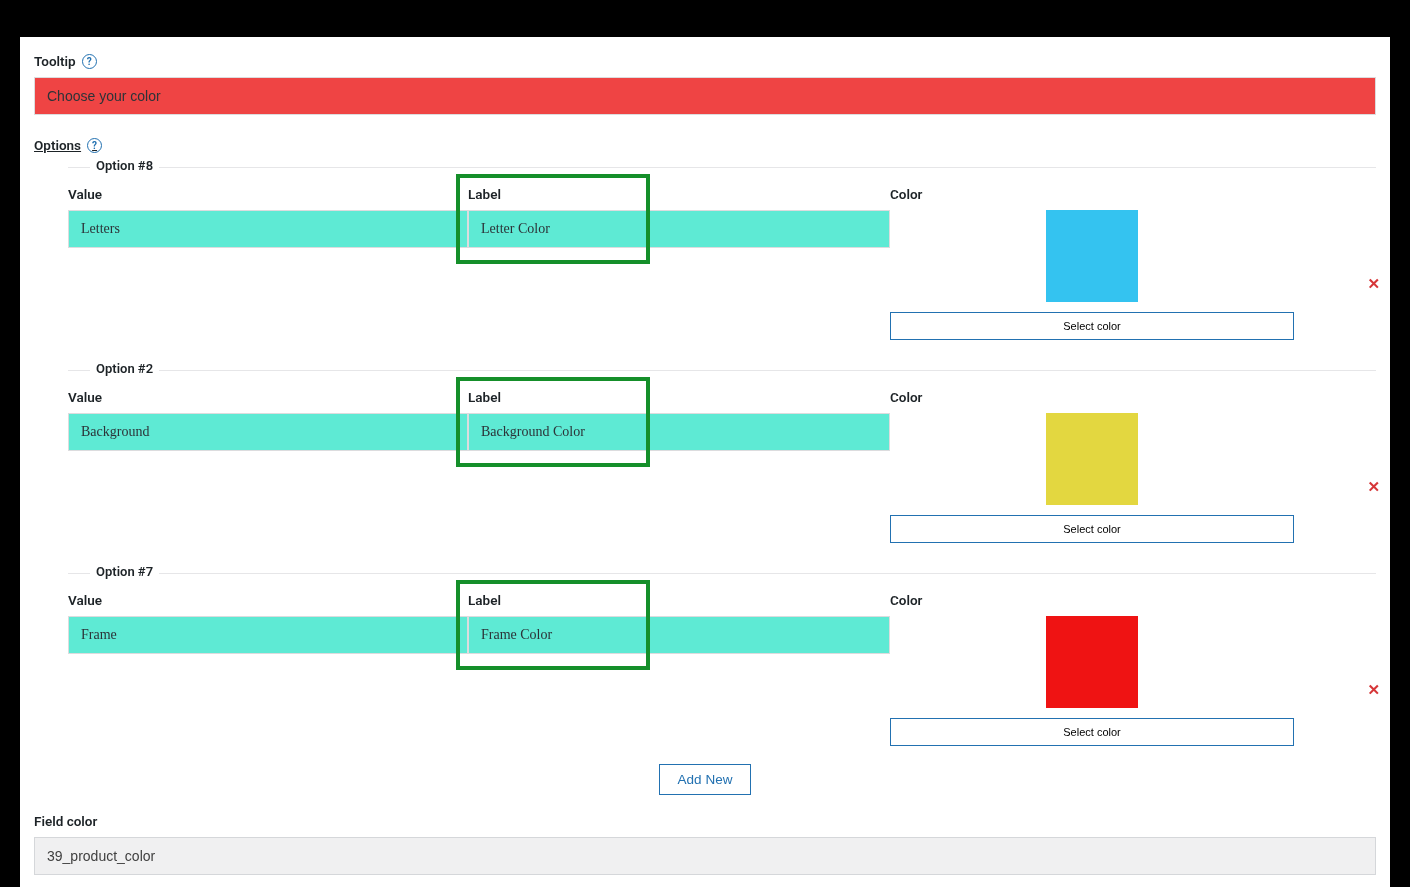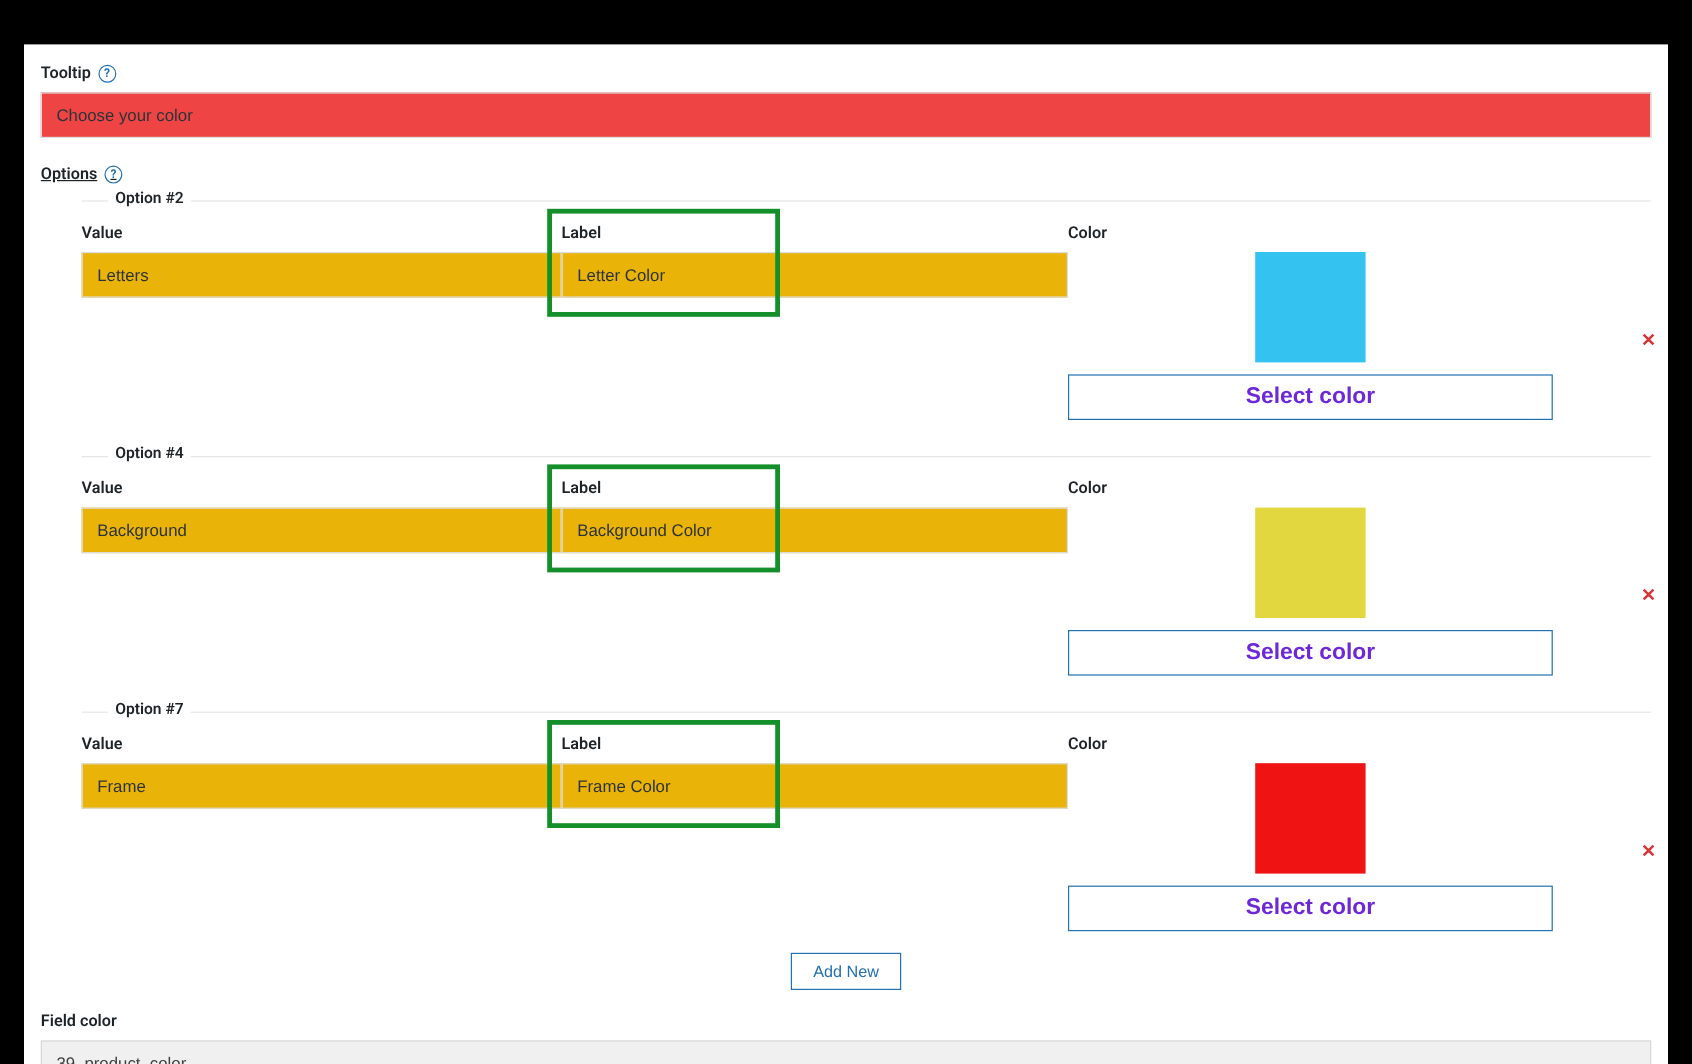--- a/index.html
+++ b/index.html
@@ -86,21 +86,22 @@
     font-size: 13.5px;
     margin-bottom: 8px;
     color: #1d2327;
   }
   .text-input {
     width: 100%;
     border: 1px solid #dcdcde;
     padding: 10px 12px;
     font-size: 14px;
     color: #2c3338;
-    background: #eab308;
+    background: #5eead4;
+    font-family: Liberation Serif, serif;
   }
   .highlight-box {
     position: absolute;
     top: -12px;
     left: -12px;
     width: 194px;
     height: 90px;
     border: 4px solid #158f2a;
     pointer-events: none;
     z-index: 5;
@@ -112,23 +113,23 @@
     gap: 10px;
   }
   .swatch {
     width: 92px;
     height: 92px;
   }
   .select-color-btn {
     width: 100%;
     border: 1px solid #2271b1;
     background: #fff;
-    color: #6d28d9;
-    font-size: 19px;
-    font-weight: 700;
+    color: #000000;
+    font-size: 11px;
+    font-weight: 400;
     padding: 7px 0;
     cursor: pointer;
     text-align: center;
   }
   .remove-x {
     color: #d63638;
     font-weight: 700;
     font-size: 15px;
     cursor: pointer;
     background: none;
@@ -171,21 +172,21 @@
   <input type="text" class="tooltip-input" value="Choose your color" style="">
 
   
   <div class="section-label" style="margin-top:22px;text-decoration:underline;">
     <span>Options</span>
     <span class="help-icon">?</span>
   </div>
 
   
   <div class="option-block">
-    <div class="fieldset-legend">Option #2</div>
+    <div class="fieldset-legend">Option #8</div>
     <div class="fieldset-line"></div>
     <div class="option-row">
       <div class="col-value">
         <div class="field-label">Value</div>
         <input type="text" class="text-input" value="Letters" style="">
       </div>
       <div class="col-label-wrap">
         <div class="highlight-box"></div>
         <div class="field-label">Label</div>
         <input type="text" class="text-input" value="Letter Color" style="">
@@ -198,21 +199,21 @@
         </div>
       </div>
       <div class="remove-col">
         <button class="remove-x">✕</button>
       </div>
     </div>
   </div>
 
   
   <div class="option-block" style="margin-top:30px;">
-    <div class="fieldset-legend">Option #4</div>
+    <div class="fieldset-legend">Option #2</div>
     <div class="fieldset-line"></div>
     <div class="option-row">
       <div class="col-value">
         <div class="field-label">Value</div>
         <input type="text" class="text-input" value="Background" style="">
       </div>
       <div class="col-label-wrap">
         <div class="highlight-box"></div>
         <div class="field-label">Label</div>
         <input type="text" class="text-input" value="Background Color" style="">

